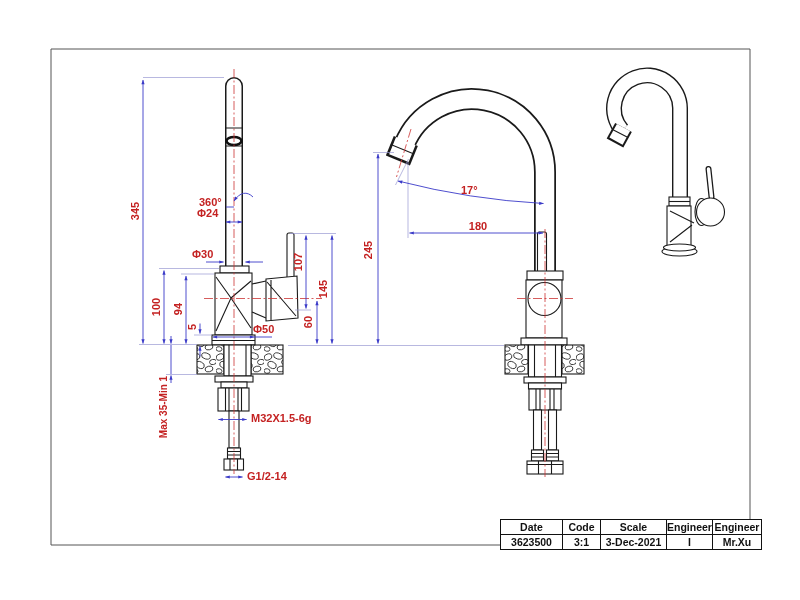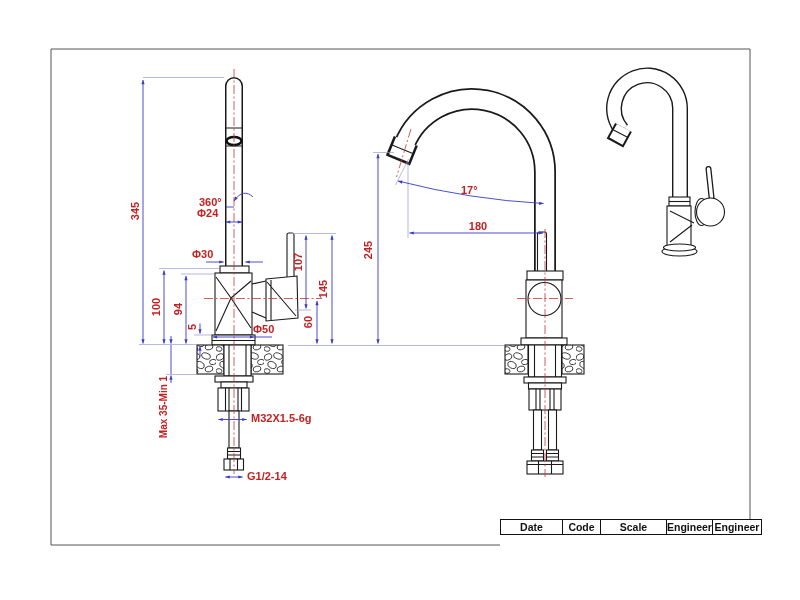--- a/index.html
+++ b/index.html
@@ -231,15 +231,22 @@
         <col style="width:49px">
       </colgroup>
     <tbody>
         <tr>
       <td>Date</td>
       <td>Code</td>
       <td>Scale</td>
       <td>Engineer</td>
       <td>Engineer</td>
     </tr>
+    <tr>
+      <td>3623500</td>
+      <td>3:1</td>
+      <td>3-Dec-2021</td>
+      <td>I</td>
+      <td>Mr.Xu</td>
+    </tr>
   </tbody>
     </table>
 </div>
 
 </body></html>

